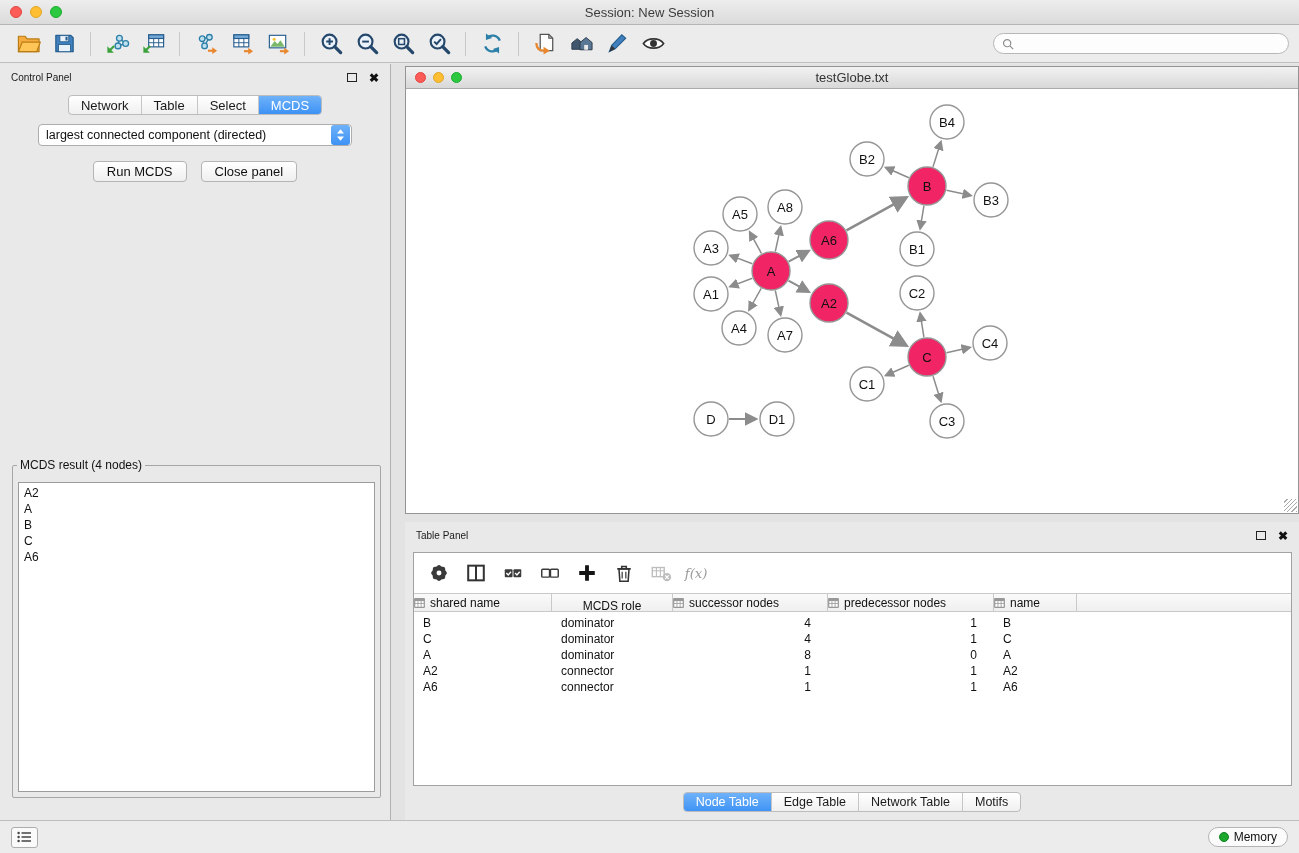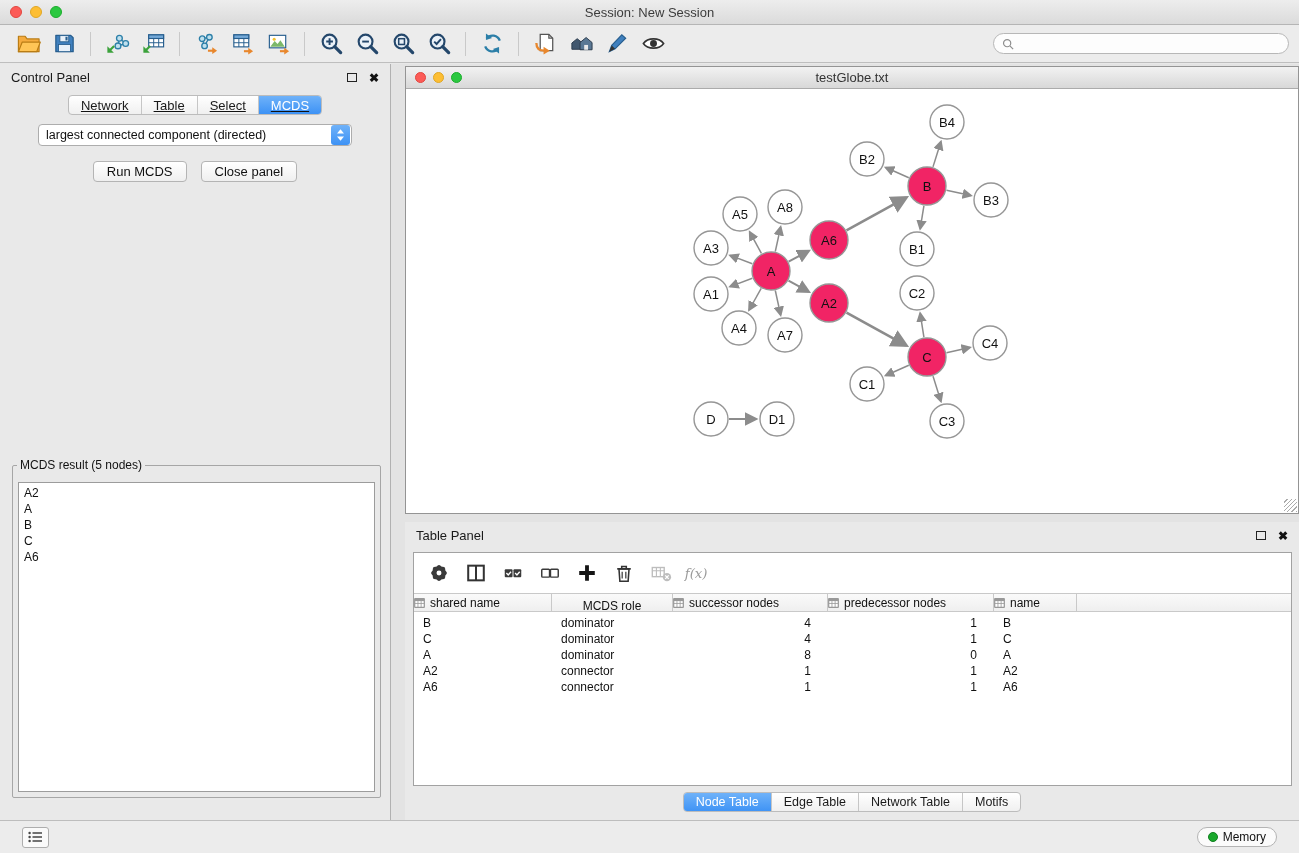--- a/index.html
+++ b/index.html
@@ -22,30 +22,30 @@
   .tsep { width:1px; height:24px; background:#C9C9C9; margin:0 8px; }
   .search-wrap { margin-left:auto; width:296px; height:21px; border:1px solid #B7B7B7; border-radius:11px; background:#FDFDFD; display:flex; align-items:center; padding:0 8px; }
   .search-wrap input { border:none; outline:none; background:transparent; flex:1; font-size:12px; margin-left:5px; font-family:"Liberation Sans", sans-serif; }
 
   
   .main { position:absolute; top:64px; left:0; right:0; bottom:33px; background:#E3E3E3; }
 
   
   .control-panel { position:absolute; left:0; top:0; width:391px; bottom:0; background:#E9E9E9; border-right:1px solid #B1B1B1; }
   .panel-header { height:27px; display:flex; align-items:center; padding:0 11px; }
-  .panel-title { font-size:13px; color:#1A1A1A; }
+  .panel-title { font-size:10px; color:#1A1A1A; }
   .panel-controls { margin-left:auto; display:flex; align-items:center; gap:12px; }
   .float-box { width:10px; height:9px; border:1.5px solid #222; background:transparent; }
   .close-x { font-size:12px; font-weight:bold; color:#111; line-height:1; }
 
   .seg { display:inline-flex; border:1px solid #BCBCBC; border-radius:4px; background:linear-gradient(#FFFFFF,#F0F0F0); overflow:hidden; height:20px; }
   .seg .s { padding:0 12px; font-size:13px; line-height:20px; color:#1A1A1A; border-right:1px solid #C6C6C6; cursor:default; white-space:nowrap; }
   .seg .s:last-child { border-right:none; }
   .seg .s.active { background:linear-gradient(#6FB2F9,#3D92F5); color:#FFF; }
-  .cp-tabs { display:flex; justify-content:center; margin-top:4px;text-decoration:underline; }
+  .cp-tabs { display:flex; justify-content:center; margin-top:4px; }
 
   .cp-label { text-align:center; font-size:13px; margin-top:28px; }
   .cp-dd-row { display:flex; justify-content:center; margin-top:9px; }
   .dropdown { width:314px; height:22px; background:#FFF; border:1px solid #ADADAD; border-radius:4px; display:flex; align-items:center; }
   .dropdown .val { flex:1; font-size:12.5px; padding-left:7px; white-space:nowrap; overflow:hidden; }
   .dropdown .stepper { width:19px; height:20px; background:linear-gradient(#6FB2F9,#3D92F5); border-radius:3px; margin-right:1px; display:flex; align-items:center; justify-content:center; }
 
   .cp-btn-row { display:flex; justify-content:center; gap:14px; margin-top:15px; }
   .btn { height:21px; padding:0 13px; background:linear-gradient(#FFFFFF,#EFEFEF); border:1px solid #B4B4B4; border-radius:4px; font-size:13px; font-family:"Liberation Sans", sans-serif; color:#111; }
 
@@ -76,21 +76,21 @@
   .gh-cell { display:flex; align-items:center; gap:5px; font-size:12px; border-right:1px solid #C9C9C9; }
   .gh-fill { flex:1; border-right:none; }
   .grid-body { flex:1; overflow:auto; padding-top:3px; }
   .grid-row { display:flex; height:16px; }
   .g-cell { font-size:12px; line-height:16px; padding:0 9px; white-space:nowrap; }
   .g-cell.num { text-align:right; padding-right:17px; }
   .table-tabs { position:absolute; bottom:8px; left:0; right:0; display:flex; justify-content:center; }
   .table-tabs .seg .s { font-size:12.5px; height:19px; line-height:19px; }
 
   
-  .statusbar { position:absolute; left:0; right:0; bottom:0; height:33px; background:#ECECEC; border-top:1px solid #BDBDBD; display:flex; align-items:center; padding:0 22px; }
+  .statusbar { position:absolute; left:0; right:0; bottom:0; height:33px; background:#ECECEC; border-top:1px solid #BDBDBD; display:flex; align-items:center; padding:0 11px; }
   .menu-btn { width:27px; height:21px; border:1px solid #ADADAD; border-radius:3px; background:#FAFAFA; display:flex; align-items:center; justify-content:center; }
   .memory-btn { margin-left:auto; height:20px; border:1px solid #B4B4B4; border-radius:10px; background:#FBFBFB; display:flex; align-items:center; gap:5px; padding:0 10px; font-size:12px; }
   .memory-dot { width:10px; height:10px; border-radius:50%; background:#19A82C; border:1px solid #108020; }
 </style>
 </head>
 <body>
 
 <div class="titlebar">
   <div class="lights">
     <span class="light red"></span>
@@ -276,21 +276,21 @@
               <path d="M4.5 12.8 L1 8.6 H8 Z" fill="#FFF"></path>
             </svg>
         </span>
       </div>
     </div>
     <div class="cp-btn-row">
       <button class="btn">Run MCDS</button>
       <button class="btn">Close panel</button>
     </div>
     <fieldset class="result-fieldset">
-      <legend>MCDS result (5 nodes)</legend>
+      <legend>MCDS result (4 nodes)</legend>
       <div class="result-box" id="result-box">
           <div class="result-item">A2</div>
           <div class="result-item">A</div>
           <div class="result-item">B</div>
           <div class="result-item">C</div>
           <div class="result-item">A6</div>
         </div>
     </fieldset>
   </div>
 

